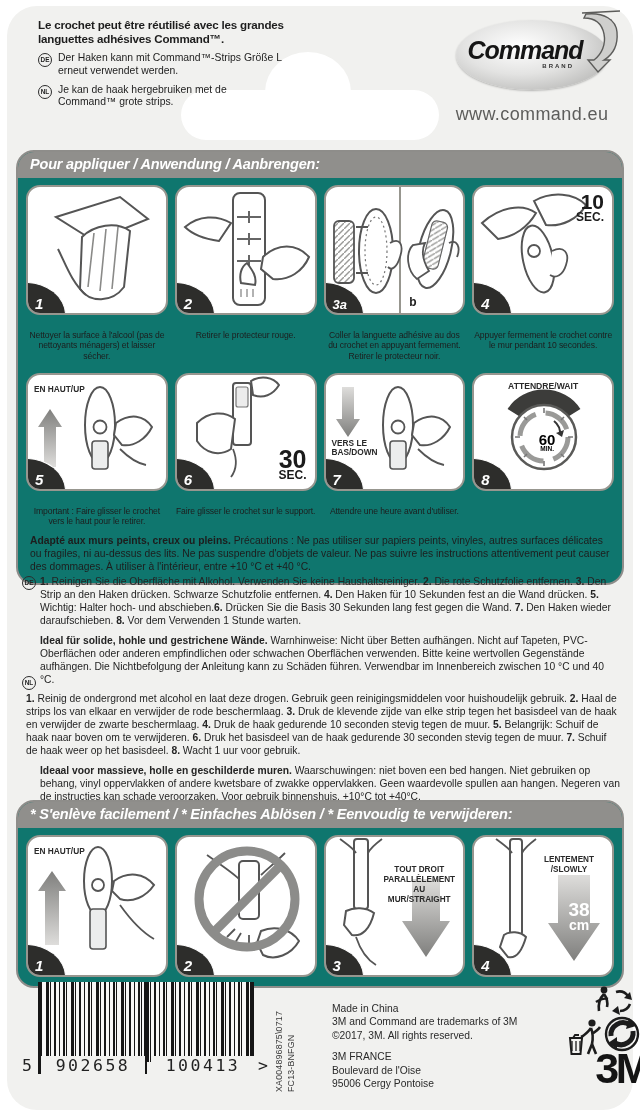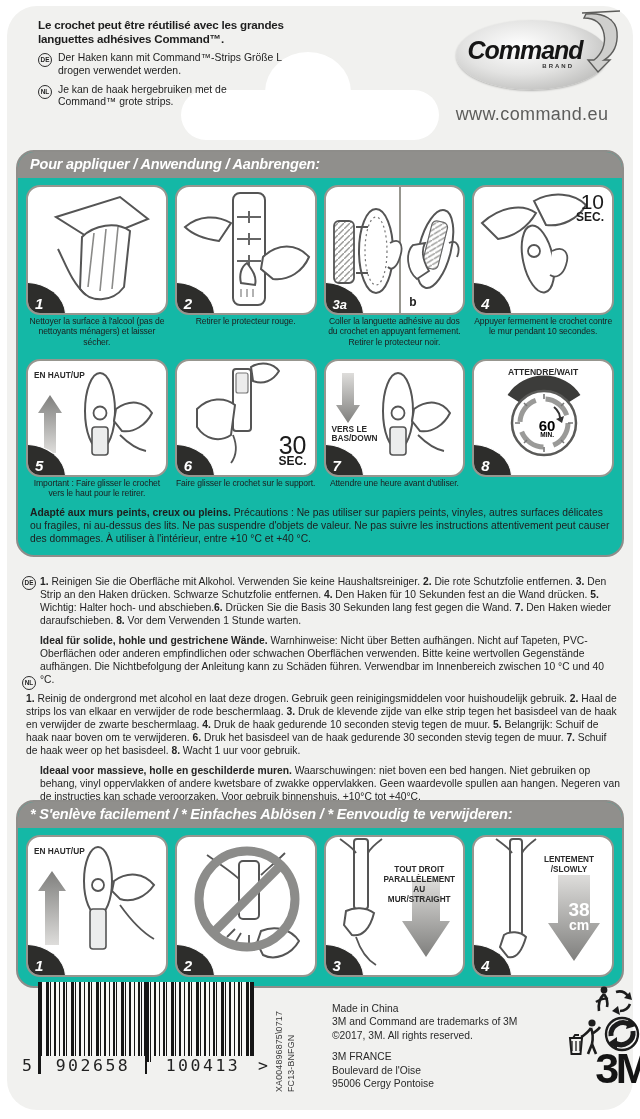--- a/index.html
+++ b/index.html
@@ -17,41 +17,41 @@
   .brand-sub { position:absolute; right:34px; top:43px; font-size:6px; letter-spacing:2px; color:#333; font-weight:bold; }
   .brand-tm { position:absolute; right:-4px; top:-2px; font-size:7px; color:#444; }
   .brand-arrow { position:absolute; right:-14px; top:-10px; }
   .website { margin-top:14px; font-size:18px; color:#5d5d5b; letter-spacing:0.4px; }
 
   
   .hang-hole { position:absolute; left:174px; top:84px; width:258px; height:50px; background:#ffffff; border-radius:25px; }
   .hang-bump { position:absolute; left:258px; top:46px; width:86px; height:80px; background:#ffffff; border-radius:50%; }
 
   
-  .panel { position:absolute; left:16px; width:608px; background:#14b8a6; border:2px solid #8e8d8a; border-radius:18px; overflow:hidden; }
+  .panel { position:absolute; left:16px; width:608px; background:#0f766e; border:2px solid #8e8d8a; border-radius:18px; overflow:hidden; }
   .panel-header { background:#908f8c; color:#fff; font-weight:bold; font-style:italic; font-size:14.5px; padding:4px 12px 6px; letter-spacing:-0.2px; }
   .tiles { display:grid; grid-template-columns:repeat(4,1fr); gap:7px; padding:7px 8px 0; }
   .tile { position:relative; background:#fff; border:2.4px solid #97968f; border-radius:14px; overflow:hidden; }
   .row1 .tile { height:130px; }
   .row2 .tile { height:118px; }
   .rem .tile { height:142px; }
-  .captions { display:grid; grid-template-columns:repeat(4,1fr); gap:7px; padding:1px 8px 5px; }
+  .captions { display:grid; grid-template-columns:repeat(4,1fr); gap:7px; padding:15px 8px 5px; }
   .caption { font-size:8.6px; line-height:1.2; text-align:center; color:#1d1d1d; letter-spacing:-0.1px; }
   .badge { position:absolute; left:-2px; bottom:-2px; width:40px; height:33px; background:#2d2d2b; border-top-right-radius:100% 100%; border-top:1.5px solid #fff; border-right:1.5px solid #fff; color:#fff; font-weight:bold; font-style:italic; font-size:15px; display:flex; align-items:flex-end; padding:0 0 3px 9px; }
   .precautions { padding:3px 12px 10px; font-size:10.3px; line-height:1.26; color:#1d1d1d; }
   .bold { font-weight:bold; }
 
   .split { position:absolute; inset:0; display:flex; }
   .split .half-a { width:55%; border-right:2px solid #97968f; position:relative; }
   .split .half-b { width:45%; position:relative; }
   .sub-label { position:absolute; left:8px; bottom:4px; font-weight:bold; font-size:12px; color:#222; }
 
   .dir-label { position:absolute; left:6px; top:10px; font-weight:bold; font-size:8.3px; color:#2a2a2a; width:58px; line-height:1.15; }
   .time-badge { position:absolute; right:8px; top:6px; text-align:right; color:#1b1b1b; line-height:0.9; }
-  .time-badge .tv { font-size:21px; font-weight:normal; display:block; }
+  .time-badge .tv { font-size:21px; font-weight:bold; display:block; }
   .time-badge .tu { font-size:12px; font-weight:bold; display:block; }
   .time-badge.bottom { top:auto; bottom:8px; }
   .time-badge.big .tv { font-size:25px; }
   .wait-label { position:absolute; top:6px; left:0; right:0; text-align:center; font-weight:bold; font-size:8.6px; color:#2a2a2a; }
   .clock-text { position:absolute; left:8px; right:0; top:58px; text-align:center; line-height:0.9; }
   .clock-text .tv { font-size:15px; font-weight:bold; display:block; }
   .clock-text .tu { font-size:6.5px; font-weight:bold; display:block; }
   .dist-text { position:absolute; right:13px; top:64px; width:40px; text-align:center; color:#fff; font-weight:bold; line-height:0.95; }
   .dist-text .dv { font-size:19px; display:block; }
   .dist-text .du { font-size:14px; display:block; }
@@ -104,21 +104,21 @@
 
 <div class="card">
   <div class="hang-bump"></div>
   <div class="hang-hole"></div>
 </div>
 
 <div class="intro">
   <div class="fr">Le crochet peut être réutilisé avec les grandes languettes adhésives Command™.</div>
   <div class="lang-row">
     <span class="lang-badge">DE</span>
-    <span style="width:230px;">Der Haken kann mit Command™-Strips Größe L drogen verwendet werden.</span>
+    <span style="width:230px;">Der Haken kann mit Command™-Strips Größe L erneut verwendet werden.</span>
   </div>
   <div class="lang-row">
     <span class="lang-badge">NL</span>
     <span style="width:180px;">Je kan de haak hergebruiken met de Command™ grote strips.</span>
   </div>
 </div>
 
 <div class="brand-zone">
   <div class="brand-oval">
     <div class="brand-word">Command</div>

